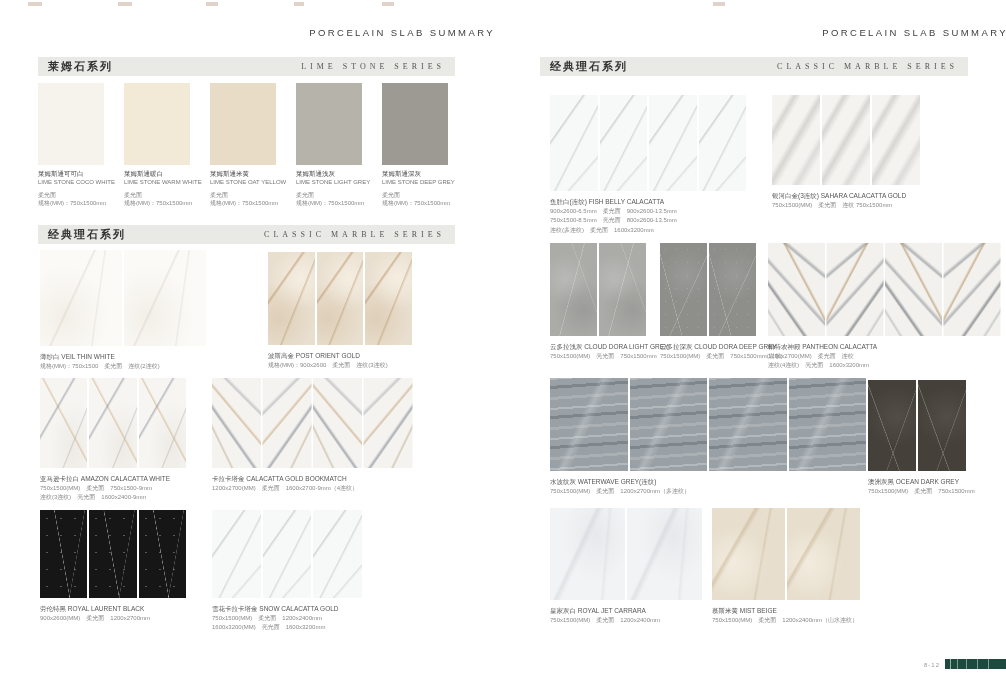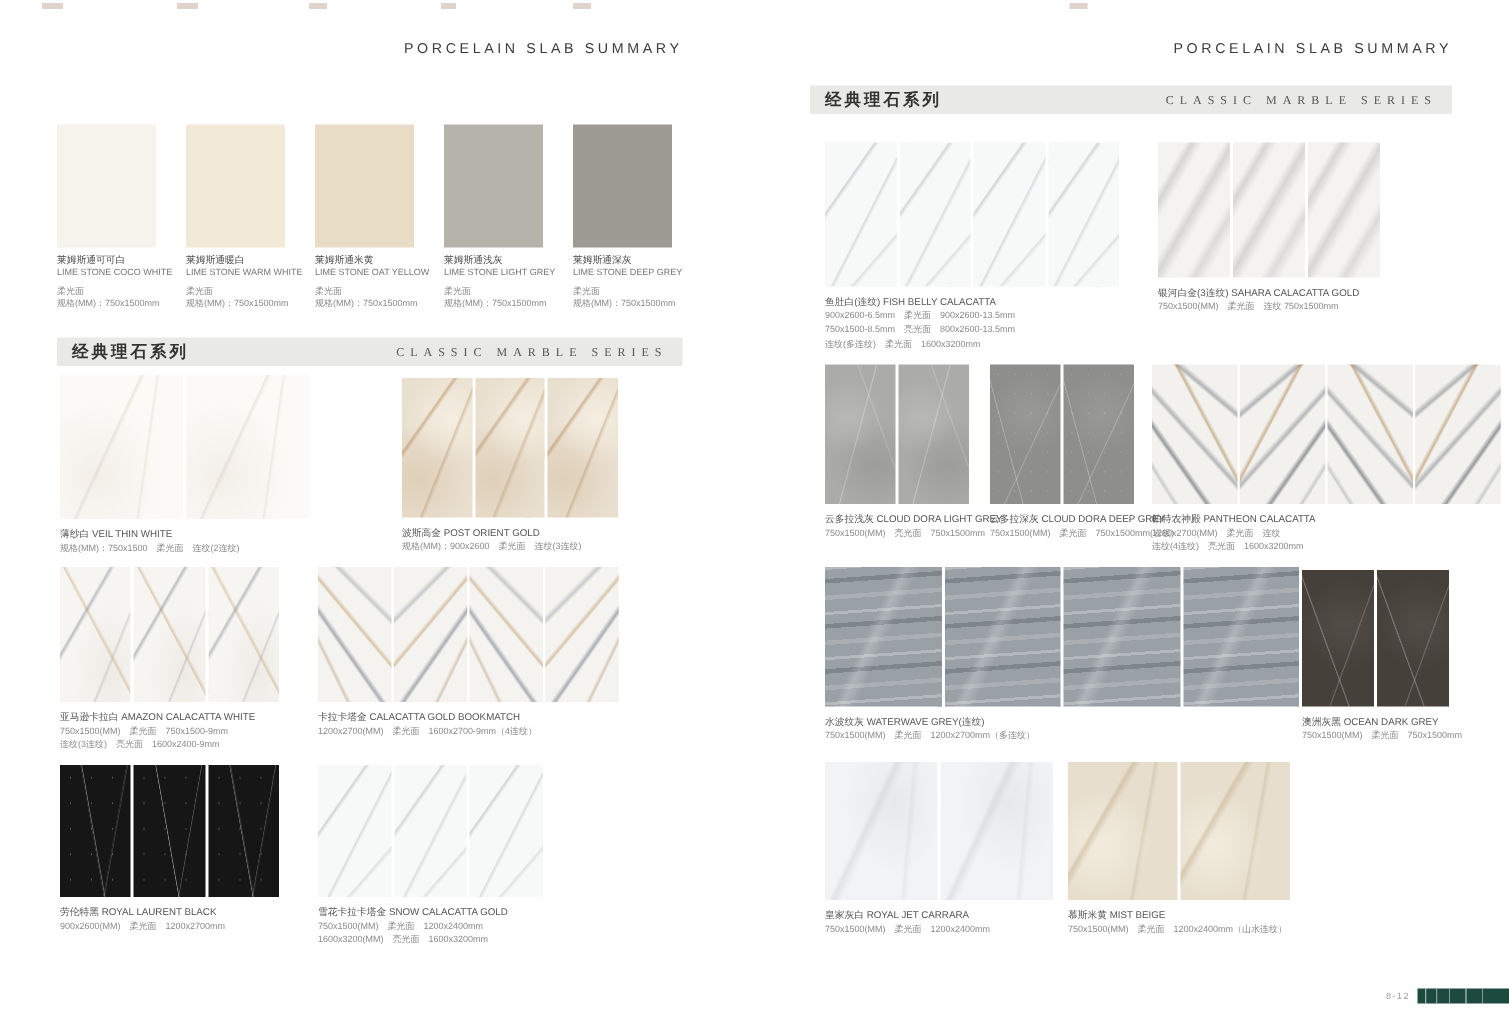--- a/index.html
+++ b/index.html
@@ -1,18 +1,18 @@
 <!DOCTYPE html>
 <html><head>
 <meta charset="utf-8">
 <style>
   html,body{margin:0;padding:0;background:#ffffff;}
   body{width:1006px;height:687px;position:relative;overflow:hidden;
        font-family:"Liberation Sans","DejaVu Sans",sans-serif;color:#444;}
-  .page{position:absolute;top:0;height:687px;}
+  .page{position:absolute;top:0;height:687px;padding-left:40px;}
   .page1{left:0;width:503px;}
   .page2{left:503px;width:503px;}
   .pghead{position:absolute;top:27px;font-size:9.5px;letter-spacing:2.4px;color:#3d3d3d;white-space:nowrap;}
   .secbar{position:absolute;height:19px;background:#e9e9e6;display:flex;align-items:center;
           justify-content:space-between;padding:0 10px;box-sizing:border-box;}
   .secbar .zh{font-size:11px;font-weight:bold;letter-spacing:2px;color:#333;}
   .secbar .en{font-size:8px;letter-spacing:4px;color:#555;font-family:"Liberation Serif","DejaVu Serif",serif;}
   .cropmark{position:absolute;top:2px;height:4px;background:rgba(172,140,122,.38);}
   .swatch{position:absolute;height:82px;background:#eee;}
   .swlabel{position:absolute;white-space:nowrap;}
@@ -101,20 +101,24 @@
 
 <div class="page page1">
   <div class="cropmark" style="left:28px;width:14px;"></div>
   <div class="cropmark" style="left:118px;width:14px;"></div>
   <div class="cropmark" style="left:206px;width:12px;"></div>
   <div class="cropmark" style="left:294px;width:10px;"></div>
   <div class="cropmark" style="left:382px;width:12px;"></div>
 
   <div class="pghead" style="right:48px;">PORCELAIN SLAB SUMMARY</div>
 
+  <div class="secbar" style="left:38px;top:57px;width:417px;">
+    <span class="zh">莱姆石系列</span>
+    <span class="en">LIME STONE SERIES</span>
+  </div>
 
   <div class="swatch" style="left: 38px; top: 83px; width: 66px; background: rgb(246, 242, 236);"></div>
   <div class="swatch" style="left: 124px; top: 83px; width: 66px; background: rgb(242, 233, 215);"></div>
   <div class="swatch" style="left: 210px; top: 83px; width: 66px; background: rgb(233, 220, 199);"></div>
   <div class="swatch" style="left: 296px; top: 83px; width: 66px; background: rgb(182, 179, 171);"></div>
   <div class="swatch" style="left: 382px; top: 83px; width: 66px; background: rgb(156, 154, 146);"></div>
 
   <div class="swlabel" style="left:38px;top:169px;">
     <div class="zh">莱姆斯通可可白</div>
     <div class="en">LIME STONE COCO WHITE</div>

